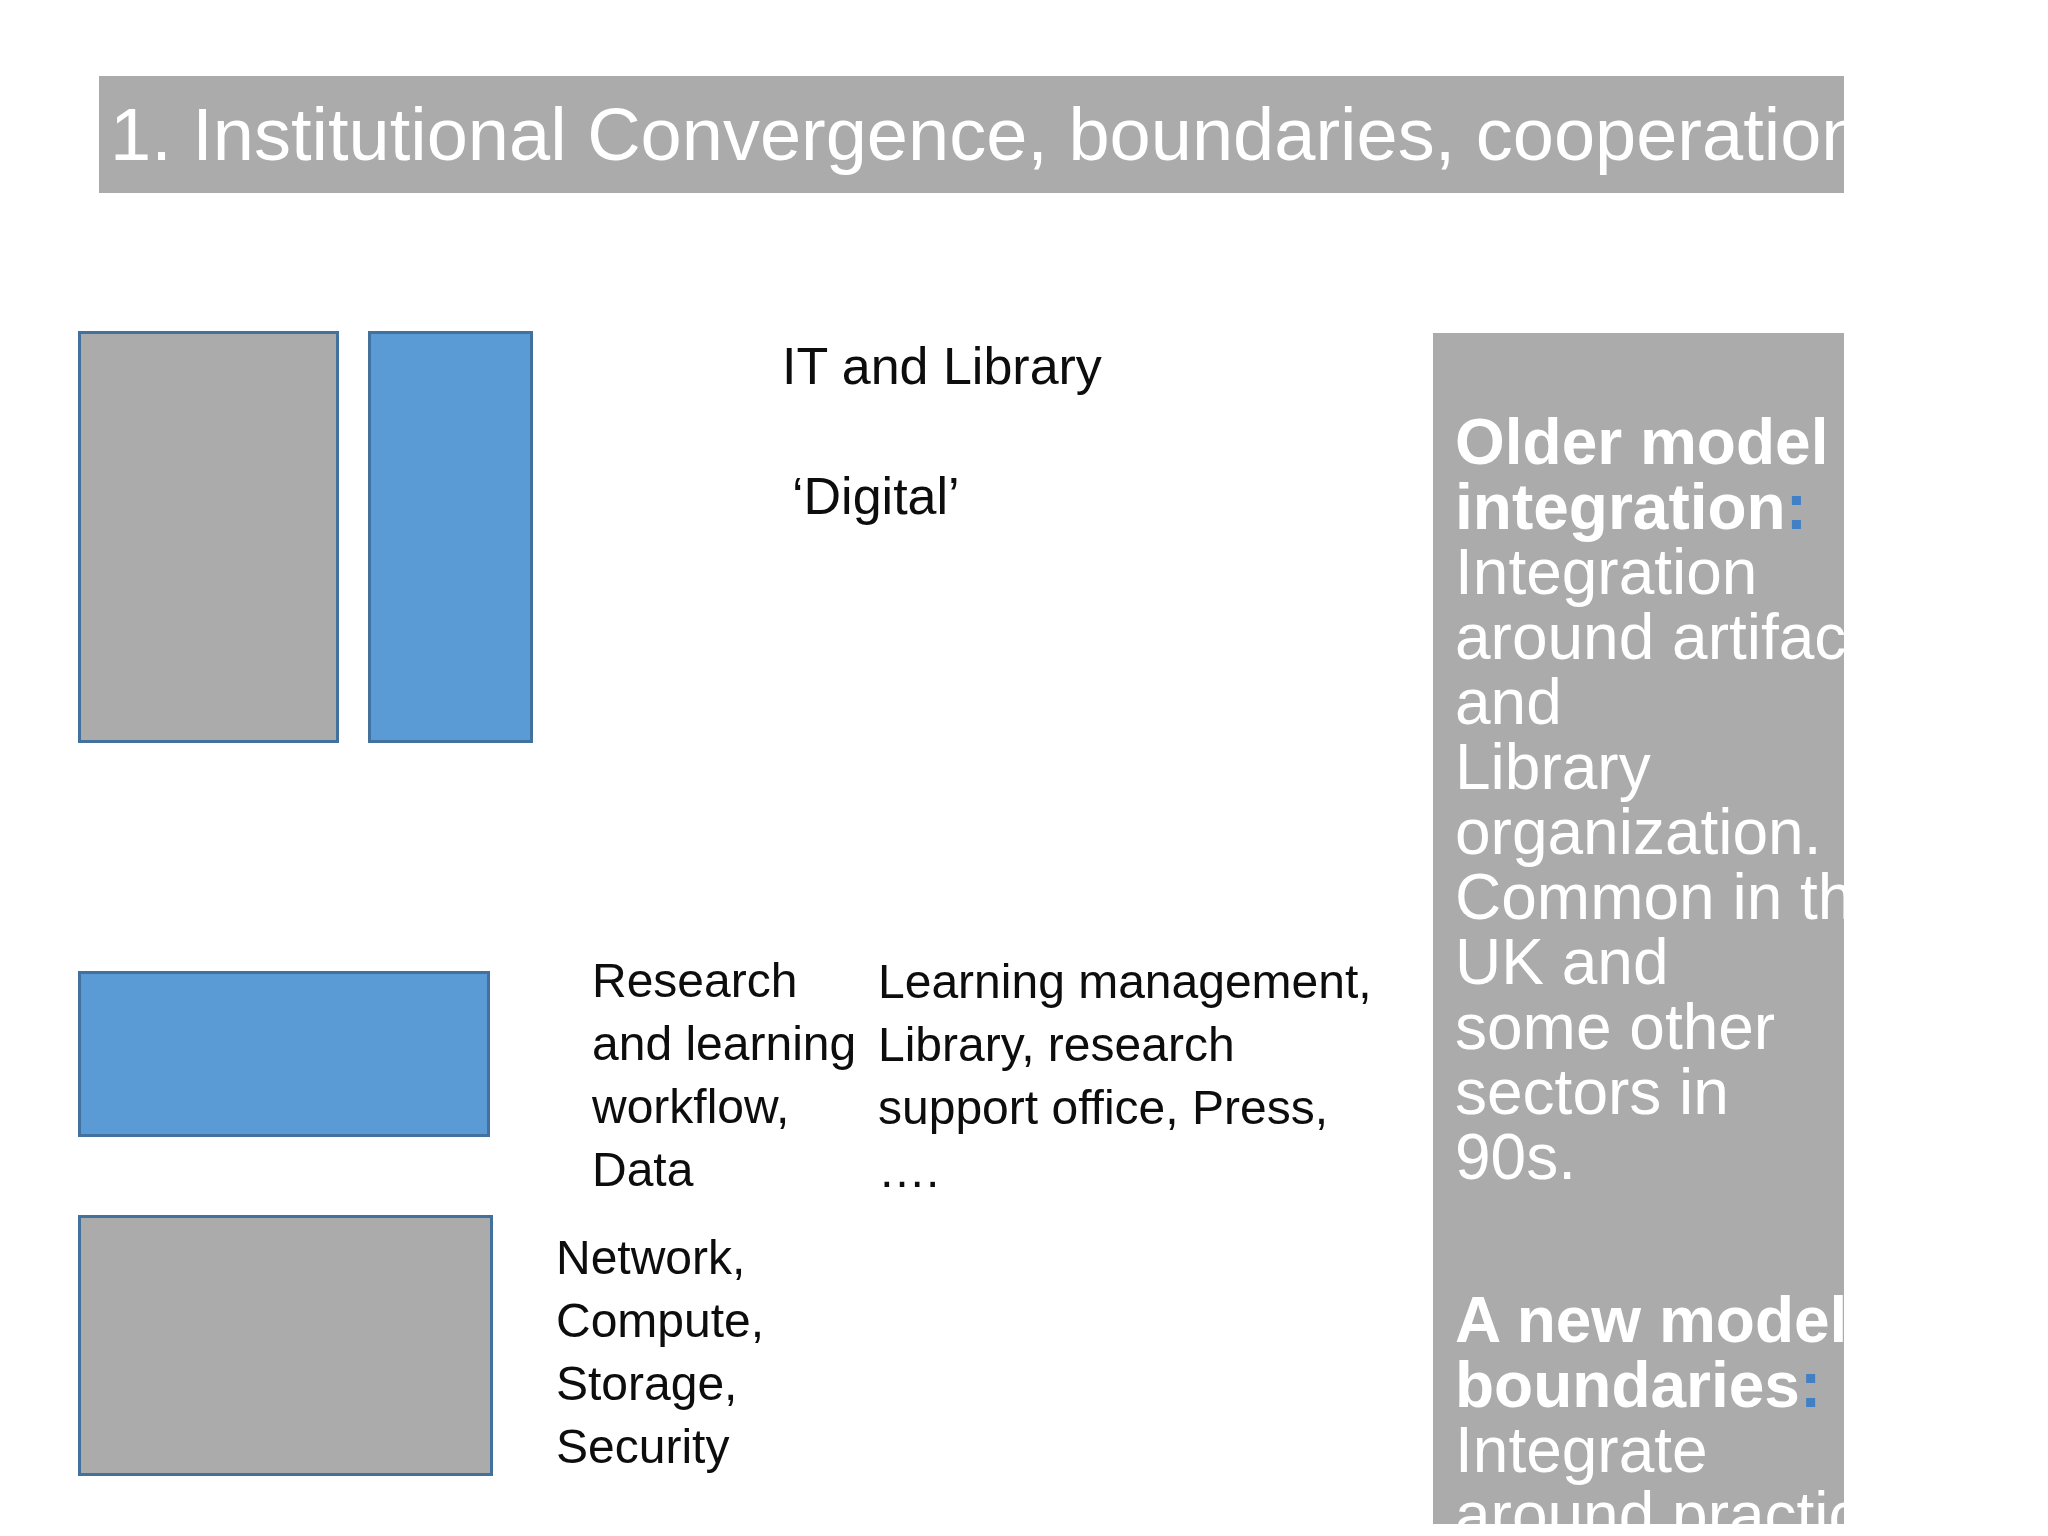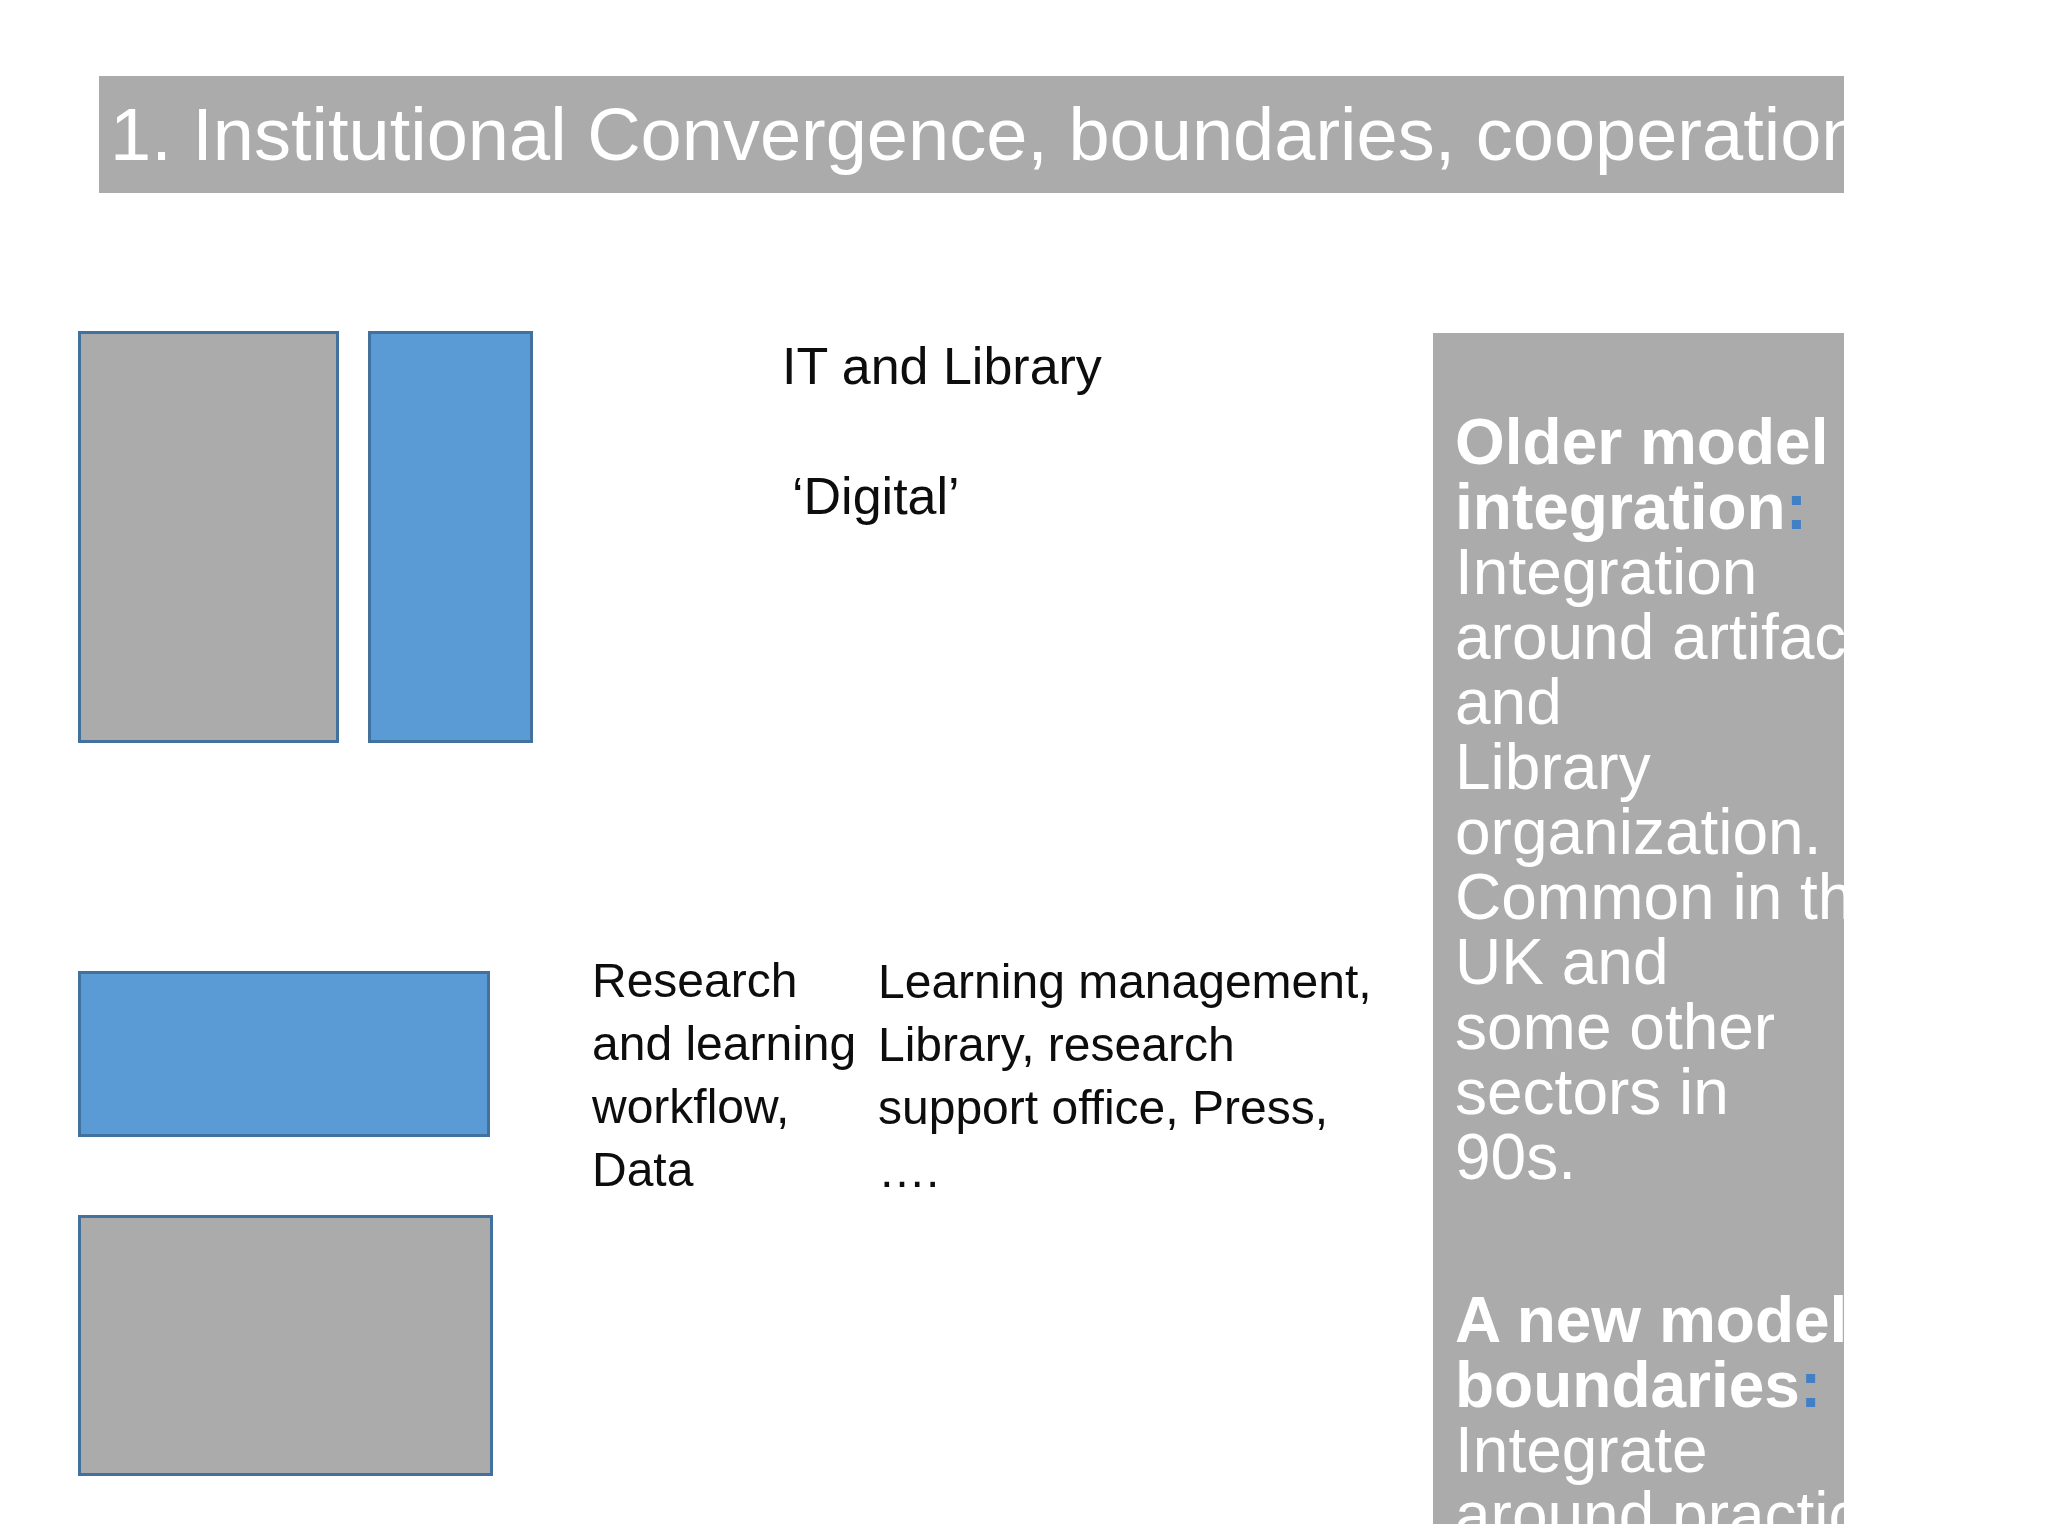--- a/index.html
+++ b/index.html
@@ -76,20 +76,24 @@
   <div id="rect-gray-bottom" class="shape gray"></div>
 
   <div id="col-research" class="textcol">Research
 and learning
 workflow,
 Data</div>
   <div id="col-learning" class="textcol">Learning management,
 Library, research
 support office, Press,
 ….</div>
+  <div id="col-network" class="textcol">Network,
+Compute,
+Storage,
+Security</div>
 
   <div class="panel">
     <div class="para" id="para-older"><b>Older model of
 integration</b><span class="colon">:</span><span> Integration
 around artifact: IT and
 Library organization.
 Common in the UK and
 some other sectors in
 90s.</span></div>
     <div class="para" id="para-new"><b>A new model of

